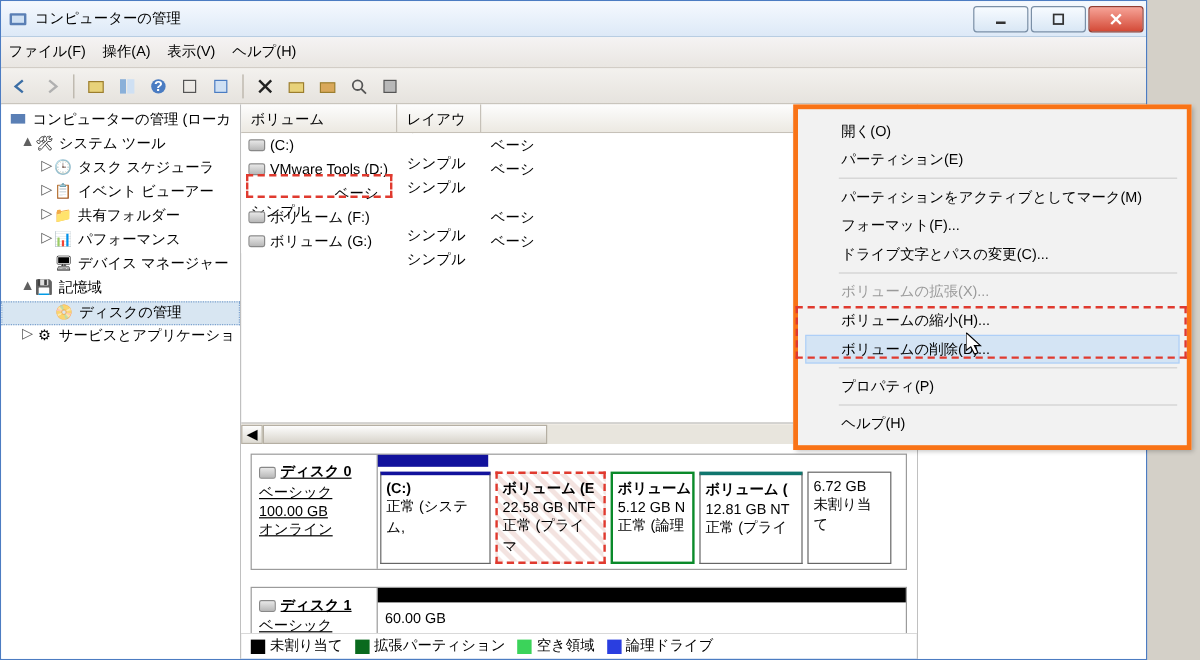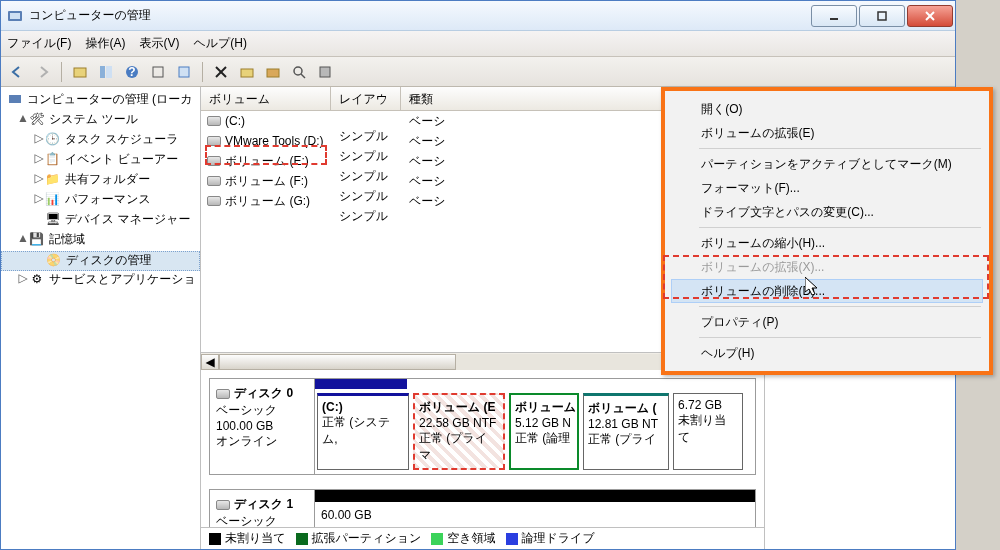--- a/index.html
+++ b/index.html
@@ -29,21 +29,21 @@
 .listrow { display: flex; height: 20px; align-items: center; }
 .listrow .c1 { width: 130px; padding-left: 6px; display: flex; align-items: center; gap: 4px; }
 .listrow .c2 { width: 70px; padding-left: 8px; margin-top: 30px; }
 .listrow .c3 { width: 60px; padding-left: 8px; }
 .drive-ic { width: 14px; height: 10px; background: linear-gradient(#e8e8e8,#b8b8b8); border: 1px solid #888; border-radius: 2px; }
 .hscroll { height: 18px; background: #f0ede6; border-top: 1px solid #c0c0c0; display: flex; align-items: center; }
 .hscroll .sbtn { width: 18px; height: 16px; background: linear-gradient(#fdfdfd,#dedbd3); border: 1px solid #b5afa3; display: flex; align-items: center; justify-content: center; }
 .hscroll .track { flex: 1; height: 16px; background: #e8e5dd; position: relative; }
 .diskarea { flex: 1; overflow: auto; background: #fff; padding: 8px; }
 .diskblock { border: 1px solid #9b9b9b; background: #fff; margin-bottom: 14px; display: flex; }
-.diskinfo { width: 105px; padding: 6px; border-right: 1px solid #9b9b9b; }
+.diskinfo { width: 105px; padding: 6px; border-right: 1px solid #9b9b9b; text-decoration: underline; }
 .diskinfo .dname { font-weight: bold; display: flex; align-items: center; gap: 4px; }
 .partstrip { flex: 1; display: flex; flex-direction: column; }
 .header-strip { height: 10px; display: flex; }
 .parts { flex: 1; display: flex; }
 .part { border: 1px solid #666; margin: 4px 2px; padding: 4px; font-size: 11px; overflow: hidden; }
 .part .pn { font-weight: bold; white-space: nowrap; }
 .legend { height: 22px; border-top: 1px solid #c0c0c0; display: flex; align-items: center; padding: 0 8px; gap: 10px; font-size: 11px; }
 .legend .sw { width: 12px; height: 12px; display: inline-block; margin-right: 4px; vertical-align: middle; }
 .actions { width: 190px; background: #fff; display: flex; flex-direction: column; }
 .actions-hdr { height: 24px; background: linear-gradient(#fdfdfd,#ece9e2); border-bottom: 1px solid #c6c1b8; padding: 4px 8px; font-weight: normal; }
@@ -220,44 +220,39 @@
           <span class="tw">▷</span>
           <span class="ic">⚙</span>
           <span>サービスとアプリケーショ</span>
         </div>
     </div>
 
     <div class="center">
       <div class="listhdr">
         <div style="width:130px">ボリューム</div>
         <div style="width:70px">レイアウト</div>
-        <div style="flex:1">種類</div>
       </div>
       <div class="listbody">
         <div class="listrow">
             <div class="c1">
               <span class="drive-ic"></span>
               <span>(C:)</span>
             </div>
             <div class="c2">シンプル</div>
             <div class="c3">ベーシ</div>
           </div>
         <div class="listrow">
             <div class="c1">
               <span class="drive-ic"></span>
               <span>VMware Tools (D:)</span>
             </div>
             <div class="c2">シンプル</div>
             <div class="c3">ベーシ</div>
           </div>
         <div class="listrow">
-            <div class="c1">
-              <span class="drive-ic"></span>
-              <span>ボリューム (E:)</span>
-            </div>
             <div class="c2">シンプル</div>
             <div class="c3">ベーシ</div>
           </div>
         <div class="listrow">
             <div class="c1">
               <span class="drive-ic"></span>
               <span>ボリューム (F:)</span>
             </div>
             <div class="c2">シンプル</div>
             <div class="c3">ベーシ</div>
@@ -344,28 +339,28 @@
 
       <div class="legend">
         <span><span class="sw" style="background:#000"></span><span>未割り当て</span></span>
         <span><span class="sw" style="background:#0a6a1e"></span><span>拡張パーティション</span></span>
         <span><span class="sw" style="background:#3bd35a"></span><span>空き領域</span></span>
         <span><span class="sw" style="background:#2a3ee0"></span><span>論理ドライブ</span></span>
       </div>
 
       <div class="ctxmenu">
         <div class="mi">開く(O)</div>
-        <div class="mi">ボリュームの拡張(E)</div>
+        <div class="mi">パーティション(E)</div>
         <div class="sep"></div>
         <div class="mi">パーティションをアクティブとしてマーク(M)</div>
         <div class="mi">フォーマット(F)...</div>
         <div class="mi">ドライブ文字とパスの変更(C)...</div>
         <div class="sep"></div>
+        <div class="mi dis">ボリュームの拡張(X)...</div>
         <div class="mi">ボリュームの縮小(H)...</div>
-        <div class="mi dis">ボリュームの拡張(X)...</div>
         <div class="mi" style="background:#d4e4f4;border:1px solid #aecff7;padding:0 13px 0 29px">ボリュームの削除(D)...</div>
         <div class="sep"></div>
         <div class="mi">プロパティ(P)</div>
         <div class="sep"></div>
         <div class="mi">ヘルプ(H)</div>
       </div>
 
       <div class="redbox" style="left:4px;top:58px;width:122px;height:20px"></div>
       <div class="redbox" style="left:462px;top:168px;width:326px;height:44px"></div>
 

